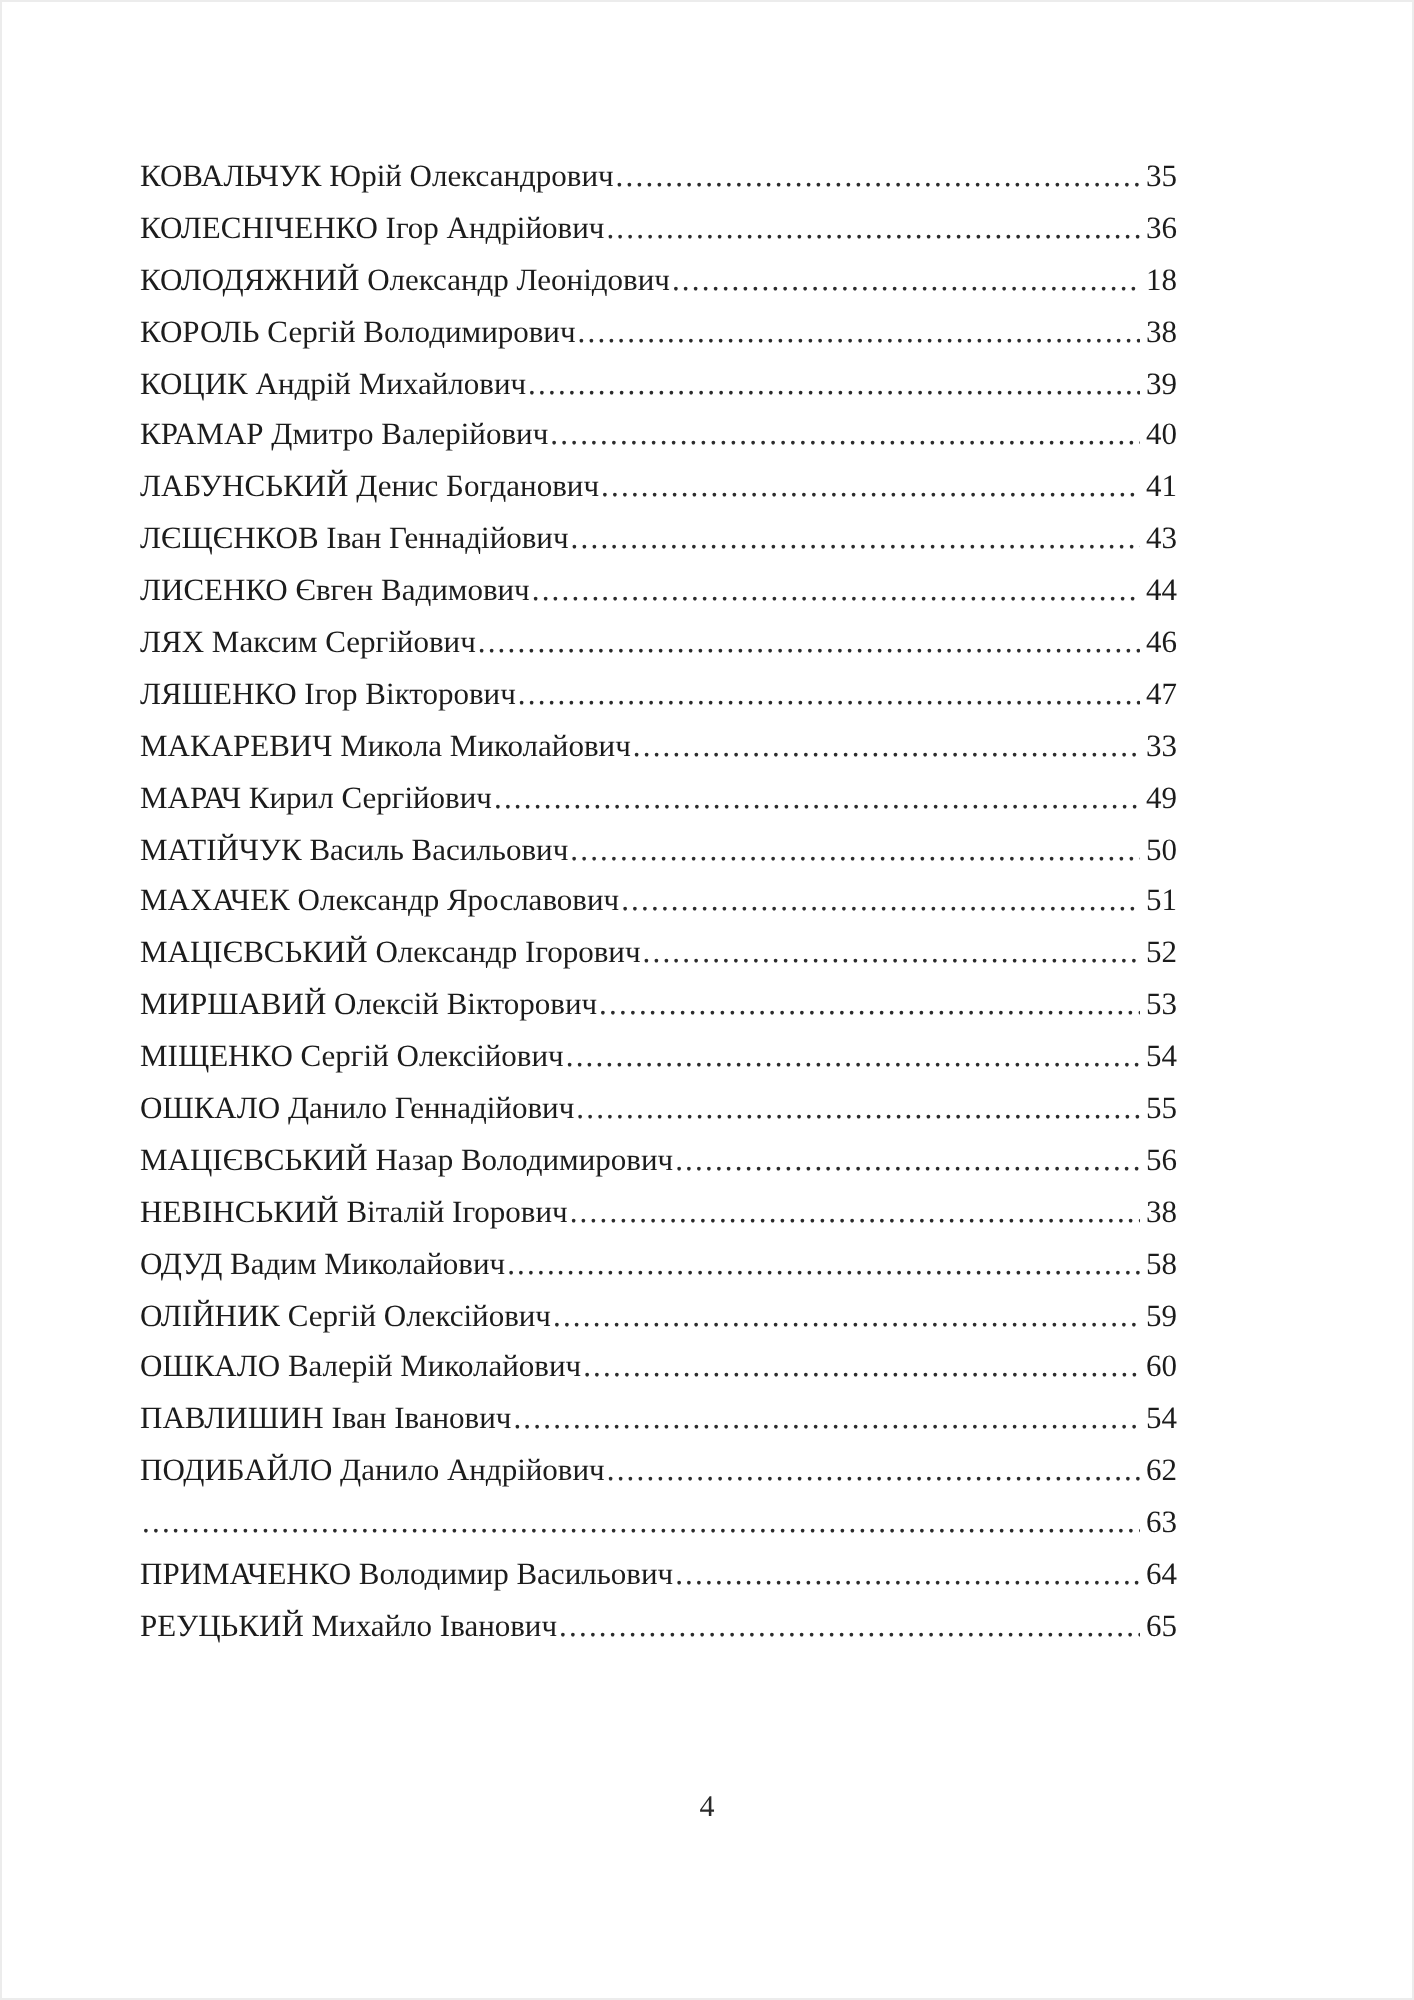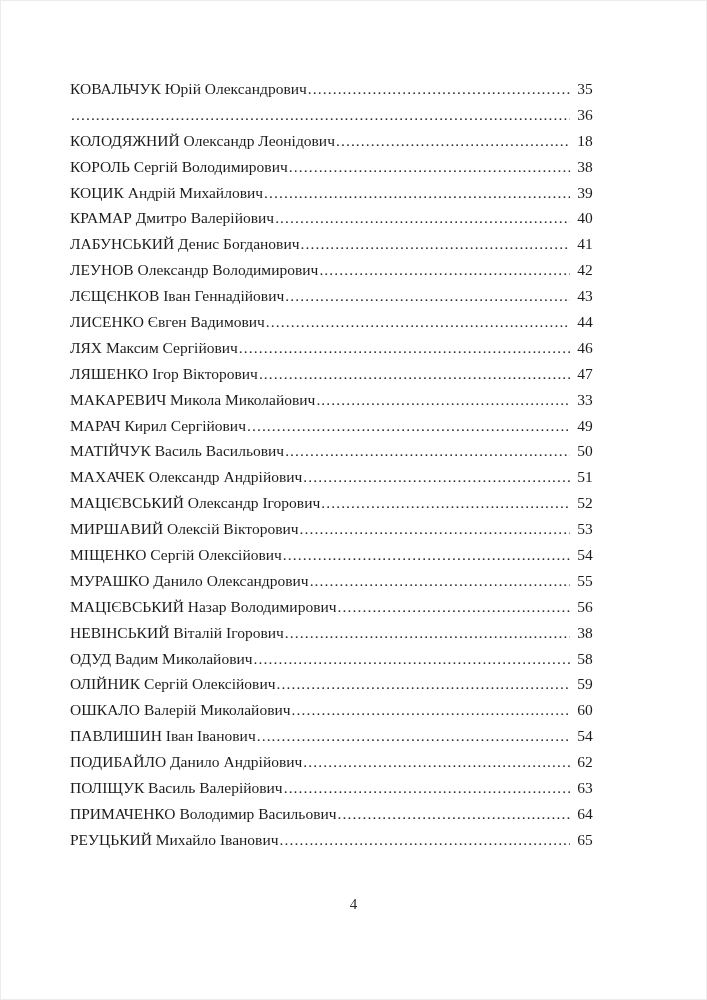--- a/index.html
+++ b/index.html
@@ -40,21 +40,21 @@
     min-width: 10px;
   }
   .row .dots::after {
     content: "..................................................................................................................................................";
     letter-spacing: 1.1px;
     color: #2a2a2a;
   }
   .row .num {
     flex: 0 0 auto;
     min-width: 24px;
-    text-align: center;
+    text-align: left;
   }
   .pagenum {
     position: absolute;
     left: 0;
     top: 896px;
     width: 707px;
     text-align: center;
     font-size: 15px;
     color: #2a2a2a;
   }
@@ -64,20 +64,21 @@
 
 <div class="page">
   <div class="toc" id="toc">
   <div class="row">
     <span class="name">КОВАЛЬЧУК Юрій Олександрович</span>
     <span class="dots"></span>
     <span class="num">35</span>
   </div>
 
   <div class="row">
+    <span class="name">КОЛЕСНІЧЕНКО Ігор Андрійович</span>
     <span class="dots"></span>
     <span class="num">36</span>
   </div>
 
   <div class="row">
     <span class="name">КОЛОДЯЖНИЙ Олександр Леонідович</span>
     <span class="dots"></span>
     <span class="num">18</span>
   </div>
 
@@ -98,25 +99,20 @@
     <span class="dots"></span>
     <span class="num">40</span>
   </div>
 
   <div class="row">
     <span class="name">ЛАБУНСЬКИЙ Денис Богданович</span>
     <span class="dots"></span>
     <span class="num">41</span>
   </div>
 
-  <div class="row">
-    <span class="name">ЛЕУНОВ Олександр Володимирович</span>
-    <span class="dots"></span>
-    <span class="num">42</span>
-  </div>
 
   <div class="row">
     <span class="name">ЛЄЩЄНКОВ Іван Геннадійович</span>
     <span class="dots"></span>
     <span class="num">43</span>
   </div>
 
   <div class="row">
     <span class="name">ЛИСЕНКО Євген Вадимович</span>
     <span class="dots"></span>
@@ -148,21 +144,21 @@
     <span class="num">49</span>
   </div>
 
   <div class="row">
     <span class="name">МАТІЙЧУК Василь Васильович</span>
     <span class="dots"></span>
     <span class="num">50</span>
   </div>
 
   <div class="row">
-    <span class="name">МАХАЧЕК Олександр Андрійович</span>
+    <span class="name">МАХАЧЕК Олександр Ярославович</span>
     <span class="dots"></span>
     <span class="num">51</span>
   </div>
 
   <div class="row">
     <span class="name">МАЦІЄВСЬКИЙ Олександр Ігорович</span>
     <span class="dots"></span>
     <span class="num">52</span>
   </div>
 
@@ -172,21 +168,21 @@
     <span class="num">53</span>
   </div>
 
   <div class="row">
     <span class="name">МІЩЕНКО Сергій Олексійович</span>
     <span class="dots"></span>
     <span class="num">54</span>
   </div>
 
   <div class="row">
-    <span class="name">МУРАШКО Данило Олександрович</span>
+    <span class="name">ОШКАЛО Данило Геннадійович</span>
     <span class="dots"></span>
     <span class="num">55</span>
   </div>
 
   <div class="row">
     <span class="name">МАЦІЄВСЬКИЙ Назар Володимирович</span>
     <span class="dots"></span>
     <span class="num">56</span>
   </div>
 
@@ -220,21 +216,20 @@
     <span class="num">54</span>
   </div>
 
   <div class="row">
     <span class="name">ПОДИБАЙЛО Данило Андрійович</span>
     <span class="dots"></span>
     <span class="num">62</span>
   </div>
 
   <div class="row">
-    <span class="name">ПОЛІЩУК Василь Валерійович</span>
     <span class="dots"></span>
     <span class="num">63</span>
   </div>
 
   <div class="row">
     <span class="name">ПРИМАЧЕНКО Володимир Васильович</span>
     <span class="dots"></span>
     <span class="num">64</span>
   </div>
 

